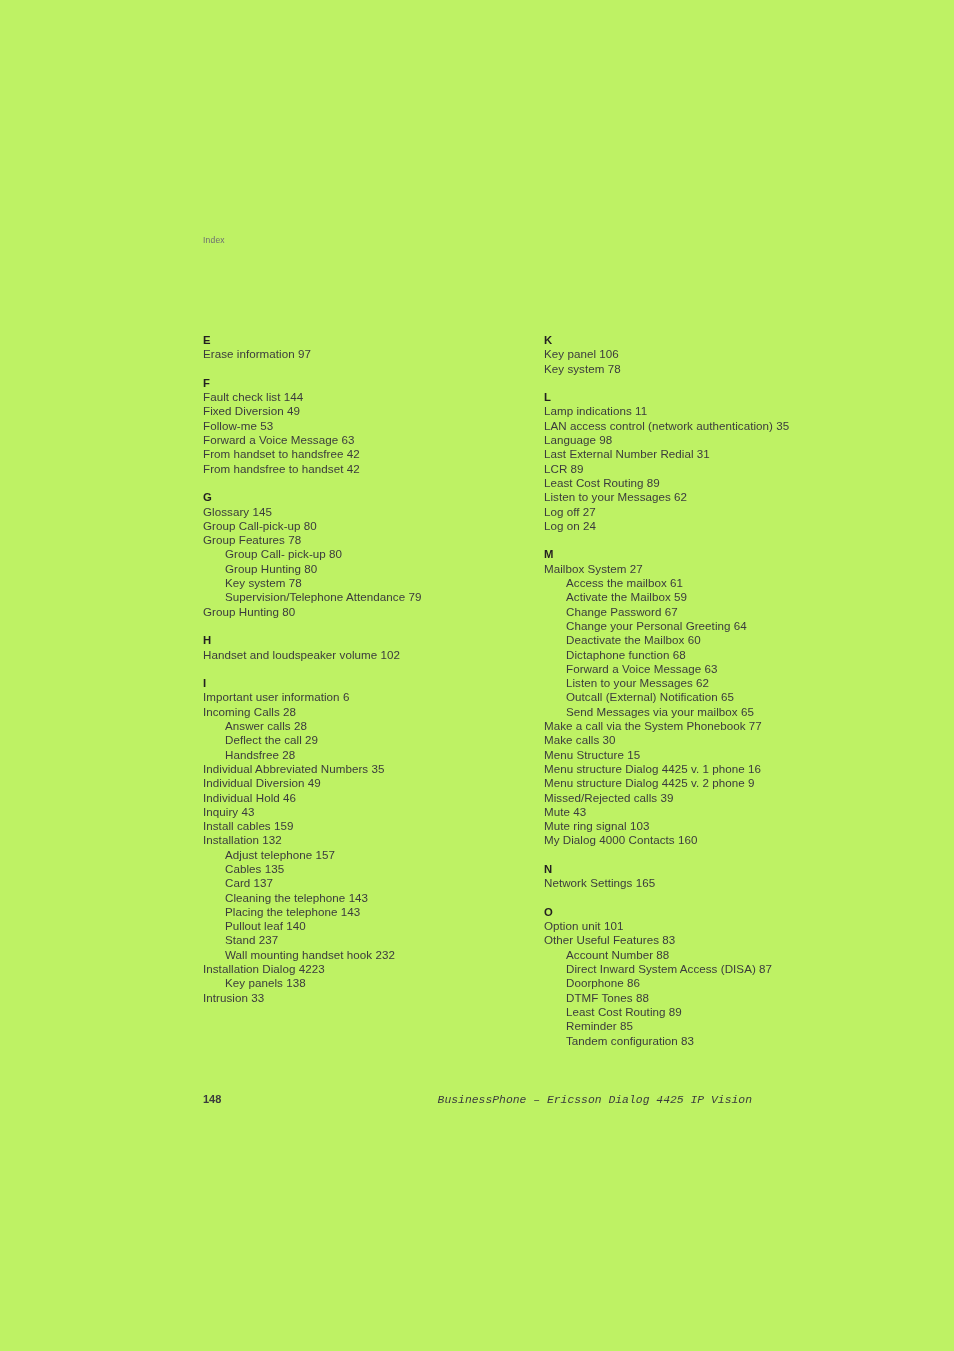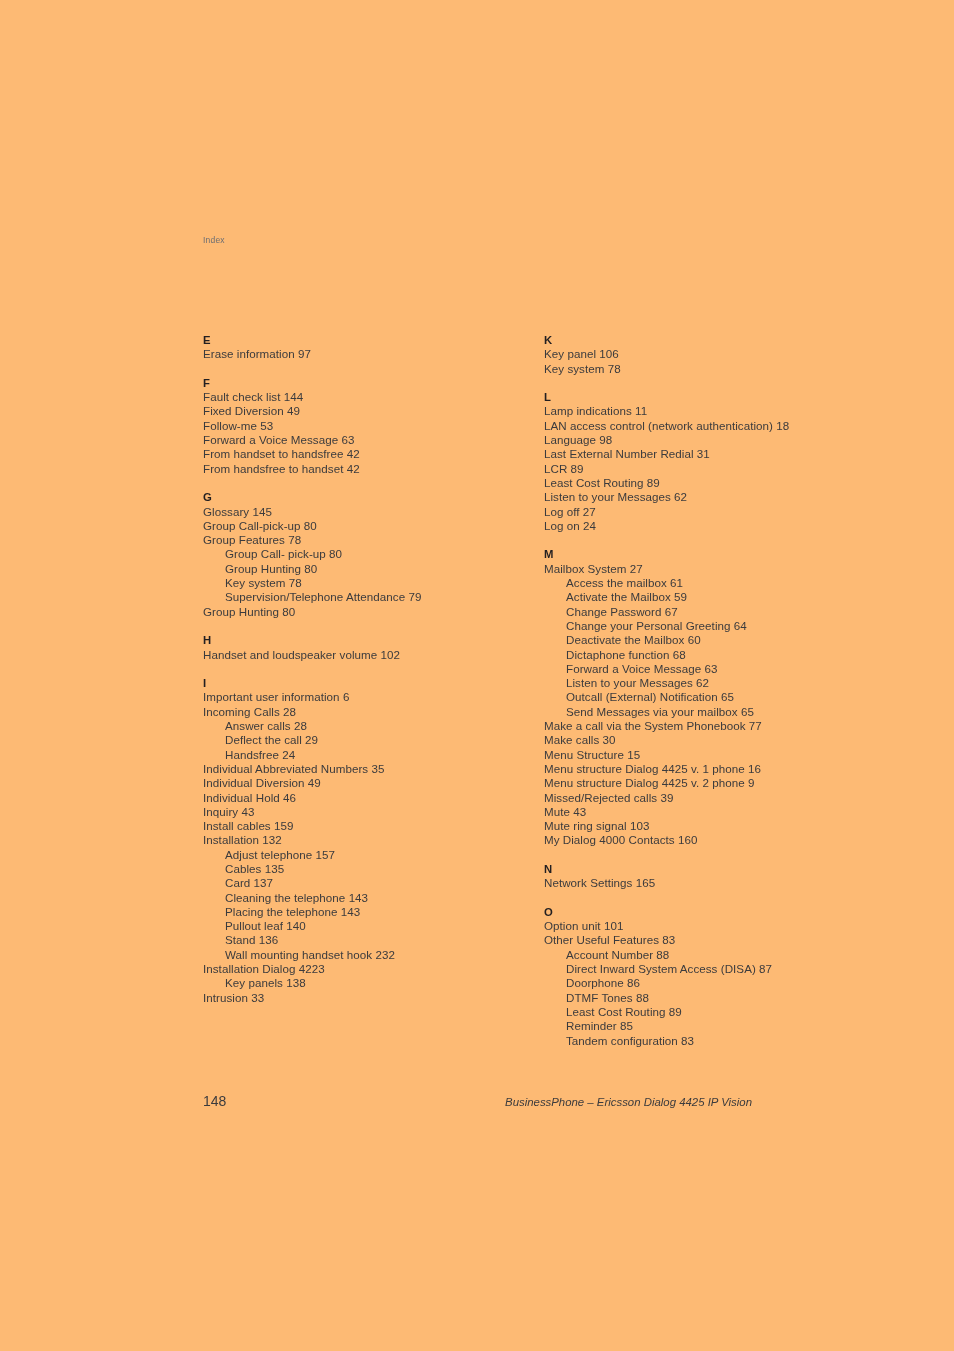--- a/index.html
+++ b/index.html
@@ -9,21 +9,21 @@
     background: #ffffff;
   }
   body {
     font-family: "Liberation Sans", sans-serif;
     color: #231f20;
   }
   #page {
     position: relative;
     width: 954px;
     height: 1351px;
-    background: #fdba74;
+    background: #bef264;
     overflow: hidden;
   }
   .running-head {
     position: absolute;
     left: 203px;
     top: 235px;
     font-size: 8.5px;
     color: #6d6e71;
     letter-spacing: 0.2px;
   }
@@ -64,27 +64,29 @@
   .footer {
     position: absolute;
     left: 203px;
     top: 1093px;
     width: 549px;
     display: flex;
     justify-content: space-between;
     align-items: baseline;
   }
   .footer-page {
-    font-size: 14px;
+    font-size: 11px;
     color: #3b3b3d;
+    font-weight: bold;
   }
   .footer-title {
     font-size: 11.4px;
     font-style: italic;
     color: #3b3b3d;
+    font-family: Liberation Mono, monospace;
   }
 </style>
 </head>
 <body>
 
 <div id="page">
 
   <div class="running-head">Index</div>
 
   <div class="columns">
@@ -116,50 +118,50 @@
         <div class="section">
           <div class="section-letter">H</div>
           <div class="entry">Handset and loudspeaker volume 102</div>
         </div>
         <div class="section">
           <div class="section-letter">I</div>
           <div class="entry">Important user information 6</div>
           <div class="entry">Incoming Calls 28</div>
           <div class="entry sub">Answer calls 28</div>
           <div class="entry sub">Deflect the call 29</div>
-          <div class="entry sub">Handsfree 24</div>
+          <div class="entry sub">Handsfree 28</div>
           <div class="entry">Individual Abbreviated Numbers 35</div>
           <div class="entry">Individual Diversion 49</div>
           <div class="entry">Individual Hold 46</div>
           <div class="entry">Inquiry 43</div>
           <div class="entry">Install cables 159</div>
           <div class="entry">Installation 132</div>
           <div class="entry sub">Adjust telephone 157</div>
           <div class="entry sub">Cables 135</div>
           <div class="entry sub">Card 137</div>
           <div class="entry sub">Cleaning the telephone 143</div>
           <div class="entry sub">Placing the telephone 143</div>
           <div class="entry sub">Pullout leaf 140</div>
-          <div class="entry sub">Stand 136</div>
+          <div class="entry sub">Stand 237</div>
           <div class="entry sub">Wall mounting handset hook 232</div>
           <div class="entry">Installation Dialog 4223</div>
           <div class="entry sub">Key panels 138</div>
           <div class="entry">Intrusion 33</div>
         </div>
       </div>
     <div class="column">
         <div class="section">
           <div class="section-letter">K</div>
           <div class="entry">Key panel 106</div>
           <div class="entry">Key system 78</div>
         </div>
         <div class="section">
           <div class="section-letter">L</div>
           <div class="entry">Lamp indications 11</div>
-          <div class="entry">LAN access control (network authentication) 18</div>
+          <div class="entry">LAN access control (network authentication) 35</div>
           <div class="entry">Language 98</div>
           <div class="entry">Last External Number Redial 31</div>
           <div class="entry">LCR 89</div>
           <div class="entry">Least Cost Routing 89</div>
           <div class="entry">Listen to your Messages 62</div>
           <div class="entry">Log off 27</div>
           <div class="entry">Log on 24</div>
         </div>
         <div class="section">
           <div class="section-letter">M</div>

